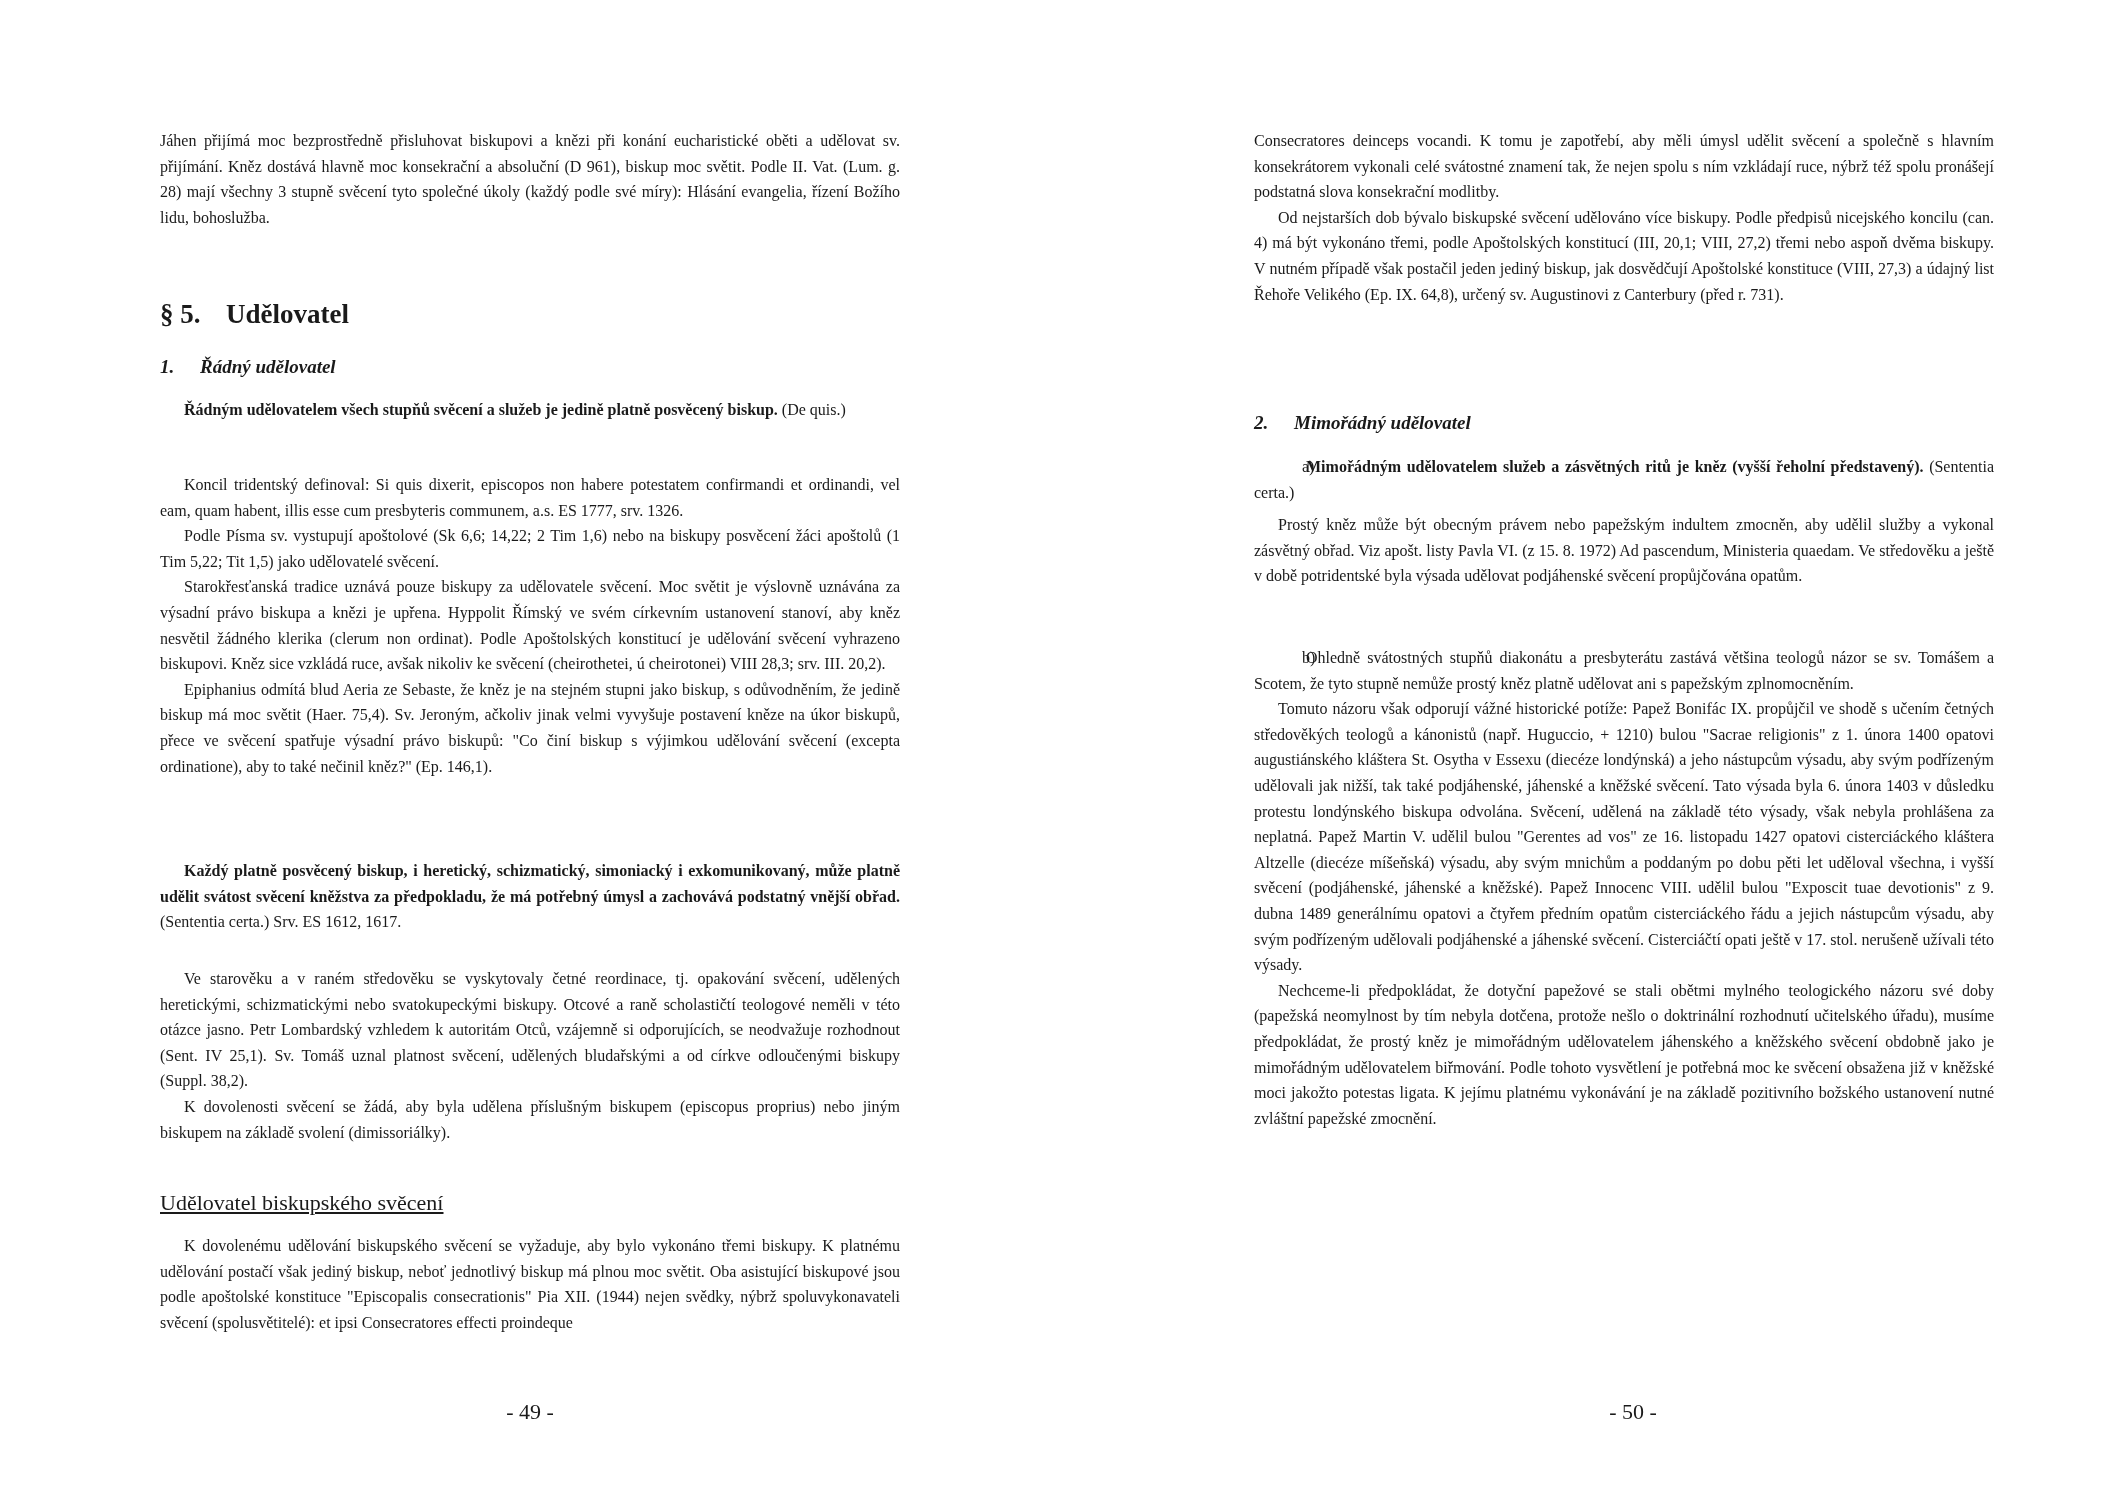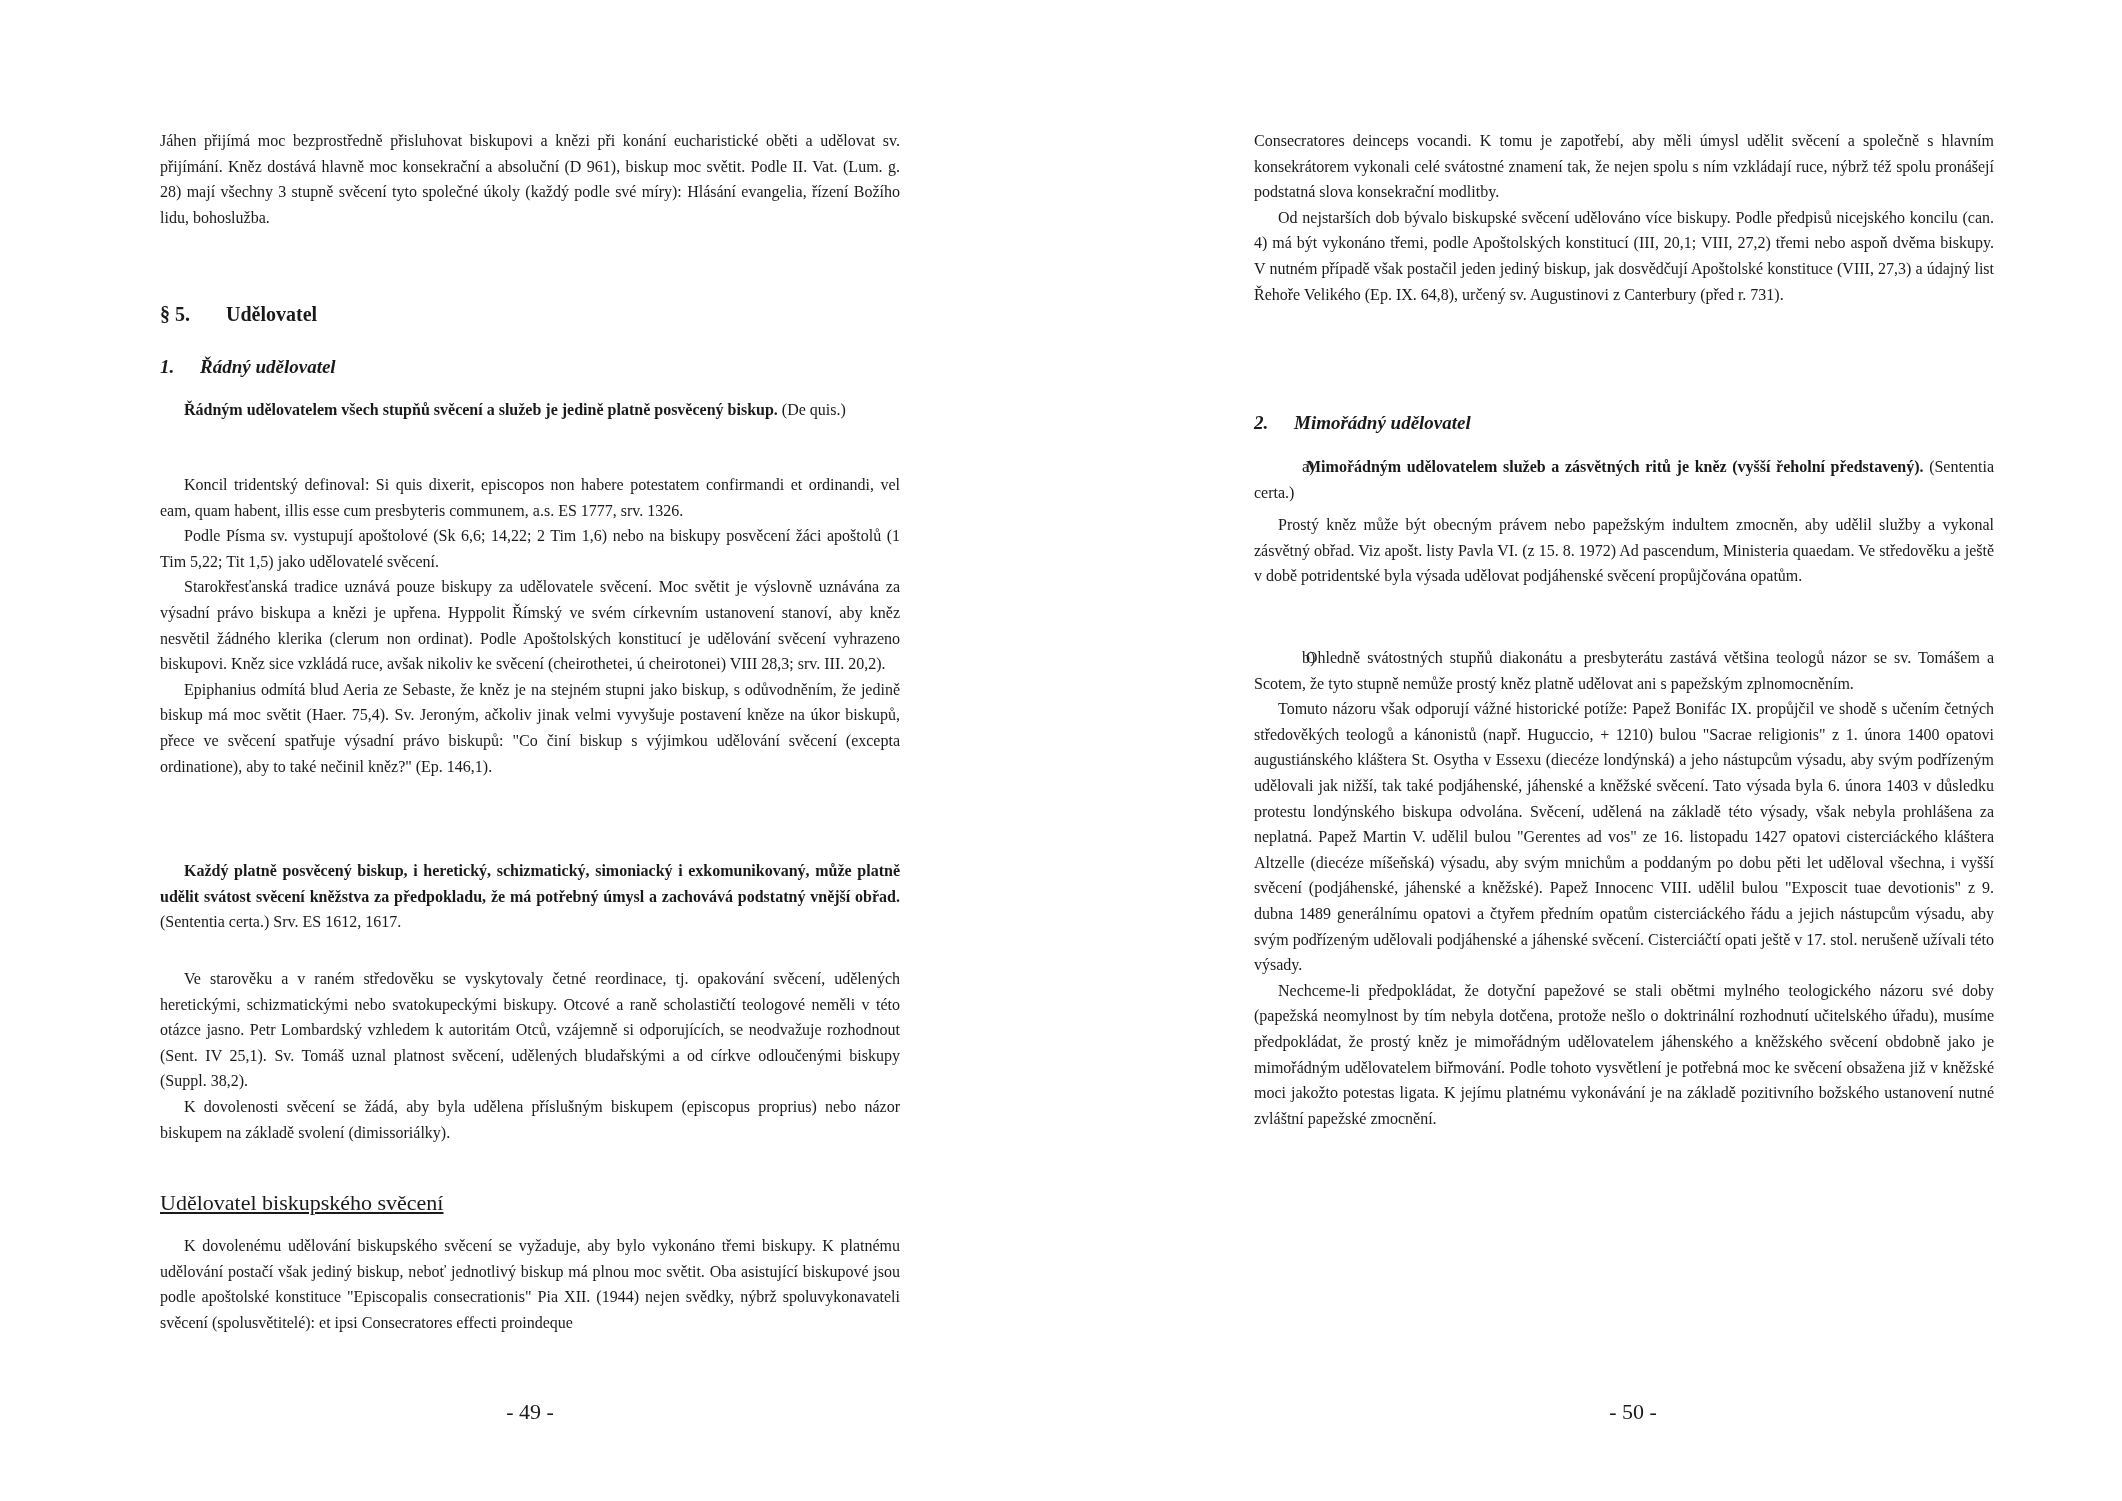--- a/index.html
+++ b/index.html
@@ -7,21 +7,21 @@
          font-family: "Liberation Serif", "DejaVu Serif", serif; color: #1a1a1a; }
   .page { position: absolute; top: 0; height: 1501px; }
   .page-left { left: 0; width: 1061px; }
   .page-right { left: 1093px; width: 1061px; }
   .col { position: absolute; width: 740px; }
   .page-left .col { left: 160px; }
   .page-right .col { left: 161px; }
   .p { font-size: 16px; line-height: 25.6px; text-align: justify; margin: 0; }
   .p.indent { text-indent: 24px; }
   .blk { position: absolute; left: 0; right: 0; }
-  .h-sec { font-size: 20px; font-weight: bold; margin: 0; line-height: 28px; }
+  .h-sec { font-size: 27px; font-weight: bold; margin: 0; line-height: 28px; }
   .h-sec .num { display: inline-block; width: 66px; }
   .h-sub { font-size: 19px; font-weight: bold; font-style: italic; margin: 0; line-height: 26px; }
   .h-sub .num { display: inline-block; width: 40px; }
   .h-under { font-size: 22px; text-decoration: underline; margin: 0; line-height: 26px; }
   b { font-weight: bold; }
   .pno { position: absolute; top: 1399px; font-size: 22px; text-align: center; width: 200px; }
   .page-left .pno { left: 430px; }
   .page-right .pno { left: 440px; }
   .lbl { display: inline-block; width: 28px; }
 </style>
@@ -53,21 +53,21 @@
       <p class="p indent">Starokřesťanská tradice uznává pouze biskupy za udělovatele svěcení. Moc světit je výslovně uznávána za výsadní právo biskupa a knězi je upřena. Hyppolit Římský ve svém církevním ustanovení stanoví, aby kněz nesvětil žádného klerika (clerum non ordinat). Podle Apoštolských konstitucí je udělování svěcení vyhrazeno biskupovi. Kněz sice vzkládá ruce, avšak nikoliv ke svěcení (cheirothetei, ú cheirotonei) VIII 28,3; srv. III. 20,2).</p>
       <p class="p indent">Epiphanius odmítá blud Aeria ze Sebaste, že kněz je na stejném stupni jako biskup, s odůvodněním, že jedině biskup má moc světit (Haer. 75,4). Sv. Jeroným, ačkoliv jinak velmi vyvyšuje postavení kněze na úkor biskupů, přece ve svěcení spatřuje výsadní právo biskupů: "Co činí biskup s výjimkou udělování svěcení (excepta ordinatione), aby to také nečinil kněz?" (Ep. 146,1).</p>
     </div>
 
     <div class="blk" style="top:858px;">
       <p class="p indent"><b>Každý platně posvěcený biskup, i heretický, schizmatický, simoniacký i exkomunikovaný, může platně udělit svátost svěcení kněžstva za předpokladu, že má potřebný úmysl a zachovává podstatný vnější obřad.</b><span> (Sententia certa.) Srv. ES 1612, 1617.</span></p>
     </div>
 
     <div class="blk" style="top:966px;">
       <p class="p indent">Ve starověku a v raném středověku se vyskytovaly četné reordinace, tj. opakování svěcení, udělených heretickými, schizmatickými nebo svatokupeckými biskupy. Otcové a raně scholastičtí teologové neměli v této otázce jasno. Petr Lombardský vzhledem k autoritám Otců, vzájemně si odporujících, se neodvažuje rozhodnout (Sent. IV 25,1). Sv. Tomáš uznal platnost svěcení, udělených bludařskými a od církve odloučenými biskupy (Suppl. 38,2).</p>
-      <p class="p indent">K dovolenosti svěcení se žádá, aby byla udělena příslušným biskupem (episcopus proprius) nebo názor biskupem na základě svolení (dimissoriálky).</p>
+      <p class="p indent">K dovolenosti svěcení se žádá, aby byla udělena příslušným biskupem (episcopus proprius) nebo jiným biskupem na základě svolení (dimissoriálky).</p>
     </div>
 
     <div class="blk" style="top:1190px;">
       <p class="h-under">Udělovatel biskupského svěcení</p>
     </div>
 
     <div class="blk" style="top:1233px;">
       <p class="p indent">K dovolenému udělování biskupského svěcení se vyžaduje, aby bylo vykonáno třemi biskupy. K platnému udělování postačí však jediný biskup, neboť jednotlivý biskup má plnou moc světit. Oba asistující biskupové jsou podle apoštolské konstituce "Episcopalis consecrationis" Pia XII. (1944) nejen svědky, nýbrž spoluvykonavateli svěcení (spolusvětitelé): et ipsi Consecratores effecti proindeque</p>
     </div>
   </div>

